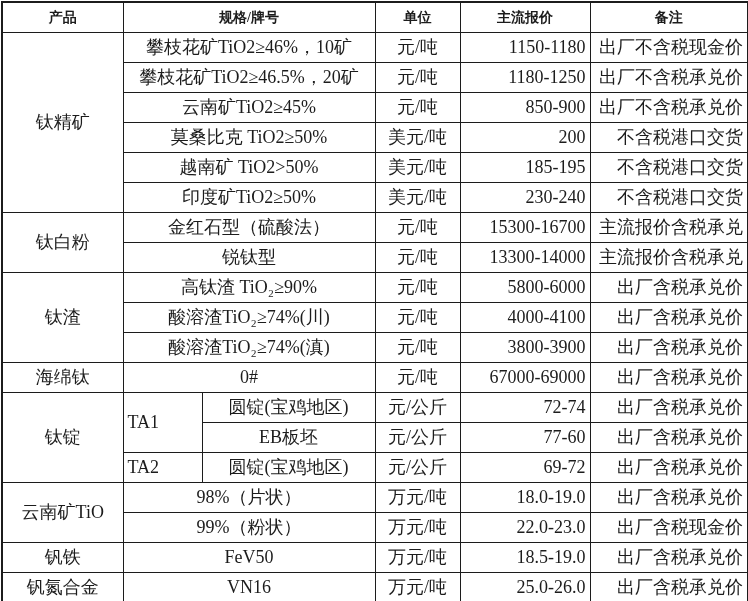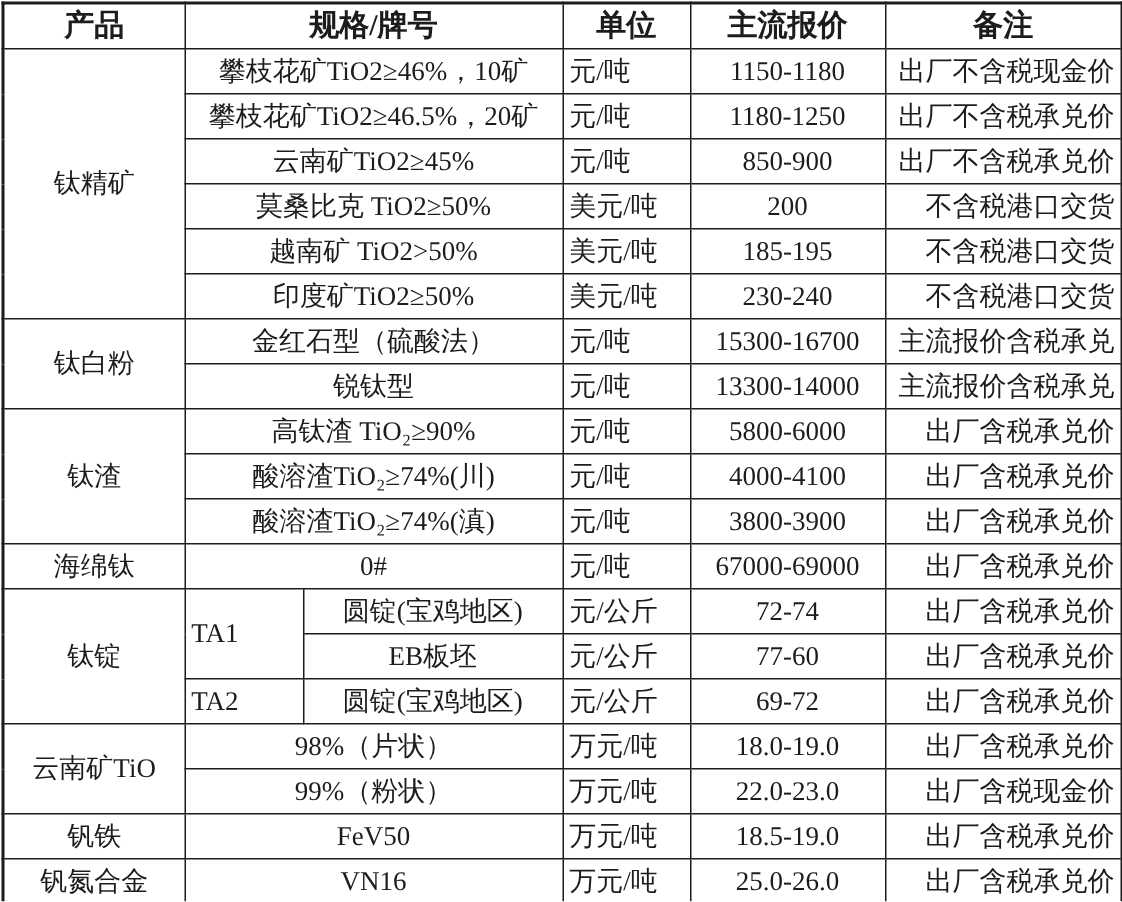--- a/index.html
+++ b/index.html
@@ -30,43 +30,44 @@
     padding: 0 4px;
     box-sizing: border-box;
     overflow: hidden;
     white-space: nowrap;
     font-size: 18px;
     line-height: 29px;
     font-weight: normal;
   }
   table.price-table th {
     font-weight: bold;
-    font-size: 20px;
+    font-size: 14px;
     text-align: center;
   }
   td.product {
     font-weight: bold;
     font-size: 19px;
     text-align: center;
     padding: 0 2px;
     margin-left: 28px;
   }
   td.grade {
     text-align: left;
     padding-left: 6px;
     margin-left: 11px;
   }
   td.spec {
     text-align: center;
     padding-left: 7px;
   }
   td.unit {
+    text-align: center;
   }
   td.price {
-    text-align: center;
+    text-align: right;
     padding-left: 8px;
   }
   td.note {
     text-align: right;
     padding-left: 7px;
   }
 </style>
 </head>
 <body>
 

